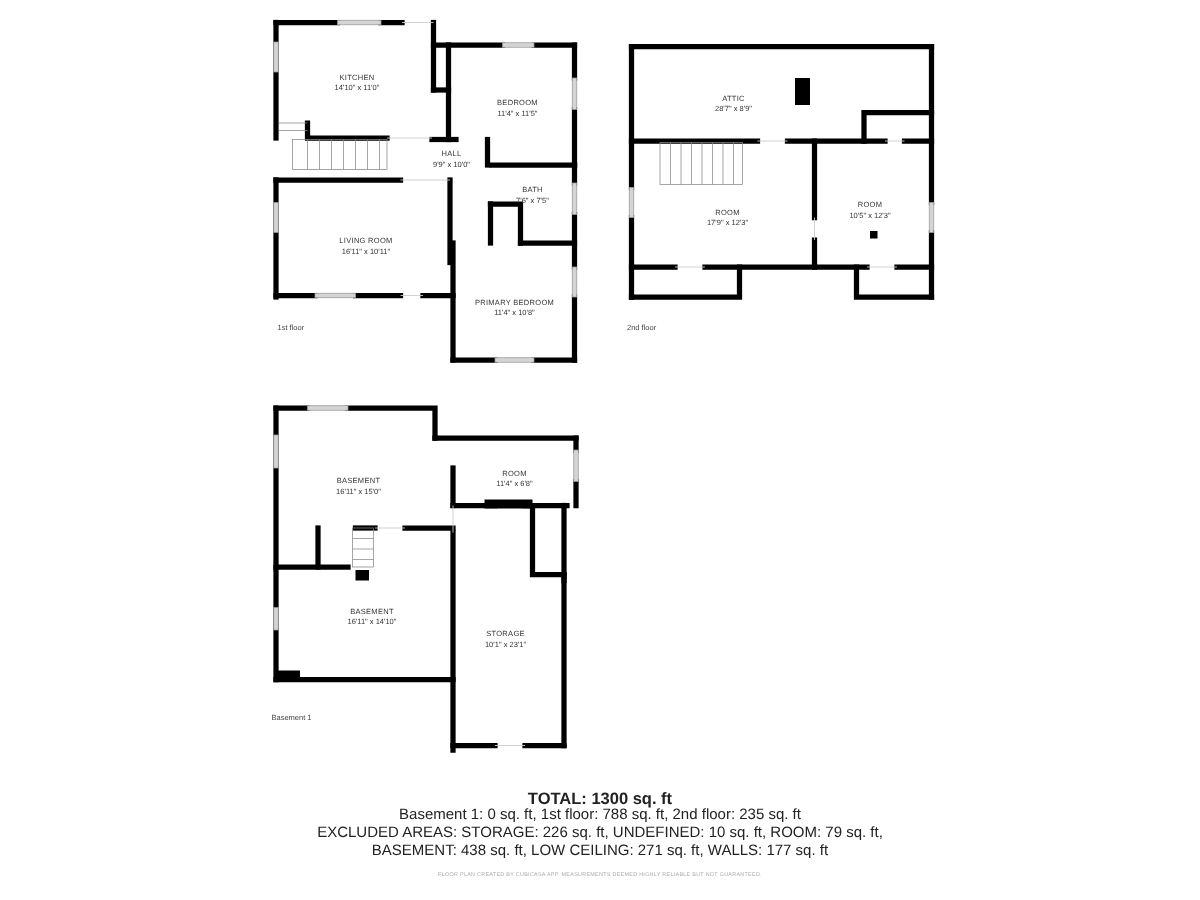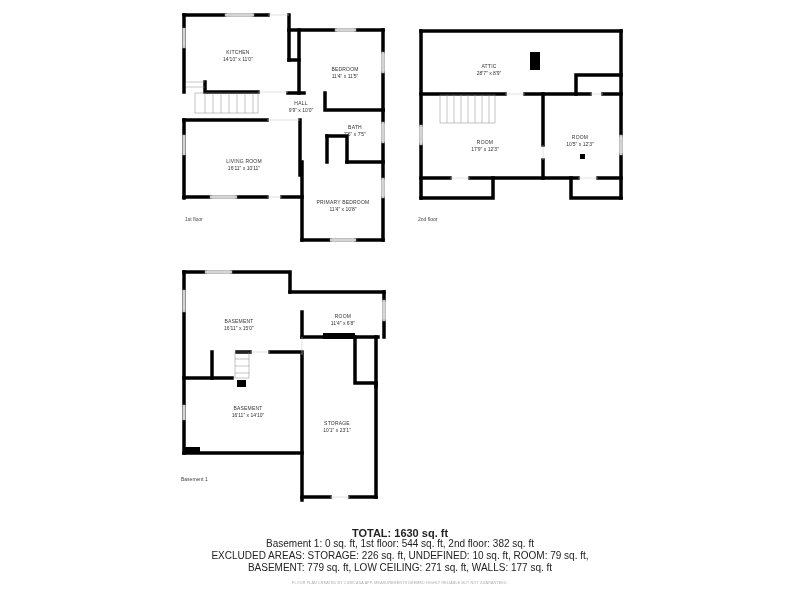--- a/index.html
+++ b/index.html
@@ -186,17 +186,17 @@
 <div class="lbl" style="left:248px;top:405px;">
   <div class="nm">BASEMENT</div>
   <div>16'11" x 14'10"</div>
 </div>
 <div class="lbl" style="left:337px;top:420px;">
   <div class="nm">STORAGE</div>
   <div>10'1" x 23'1"</div>
 </div>
 <div class="floor-label" style="left:181px;top:476px;">Basement 1</div>
 
-<div class="summary total">TOTAL: 1630 sq. ft</div>
-<div class="summary line" style="top:538px;">Basement 1: 0 sq. ft, 1st floor: 544 sq. ft, 2nd floor: 382 sq. ft</div>
+<div class="summary total">TOTAL: 1300 sq. ft</div>
+<div class="summary line" style="top:538px;">Basement 1: 0 sq. ft, 1st floor: 788 sq. ft, 2nd floor: 235 sq. ft</div>
 <div class="summary line" style="top:550px;">EXCLUDED AREAS: STORAGE: 226 sq. ft, UNDEFINED: 10 sq. ft, ROOM: 79 sq. ft,</div>
-<div class="summary line" style="top:562px;">BASEMENT: 779 sq. ft, LOW CEILING: 271 sq. ft, WALLS: 177 sq. ft</div>
+<div class="summary line" style="top:562px;">BASEMENT: 438 sq. ft, LOW CEILING: 271 sq. ft, WALLS: 177 sq. ft</div>
 <div class="summary credit">FLOOR PLAN CREATED BY CUBICASA APP. MEASUREMENTS DEEMED HIGHLY RELIABLE BUT NOT GUARANTEED.</div>
 
 </body></html>

